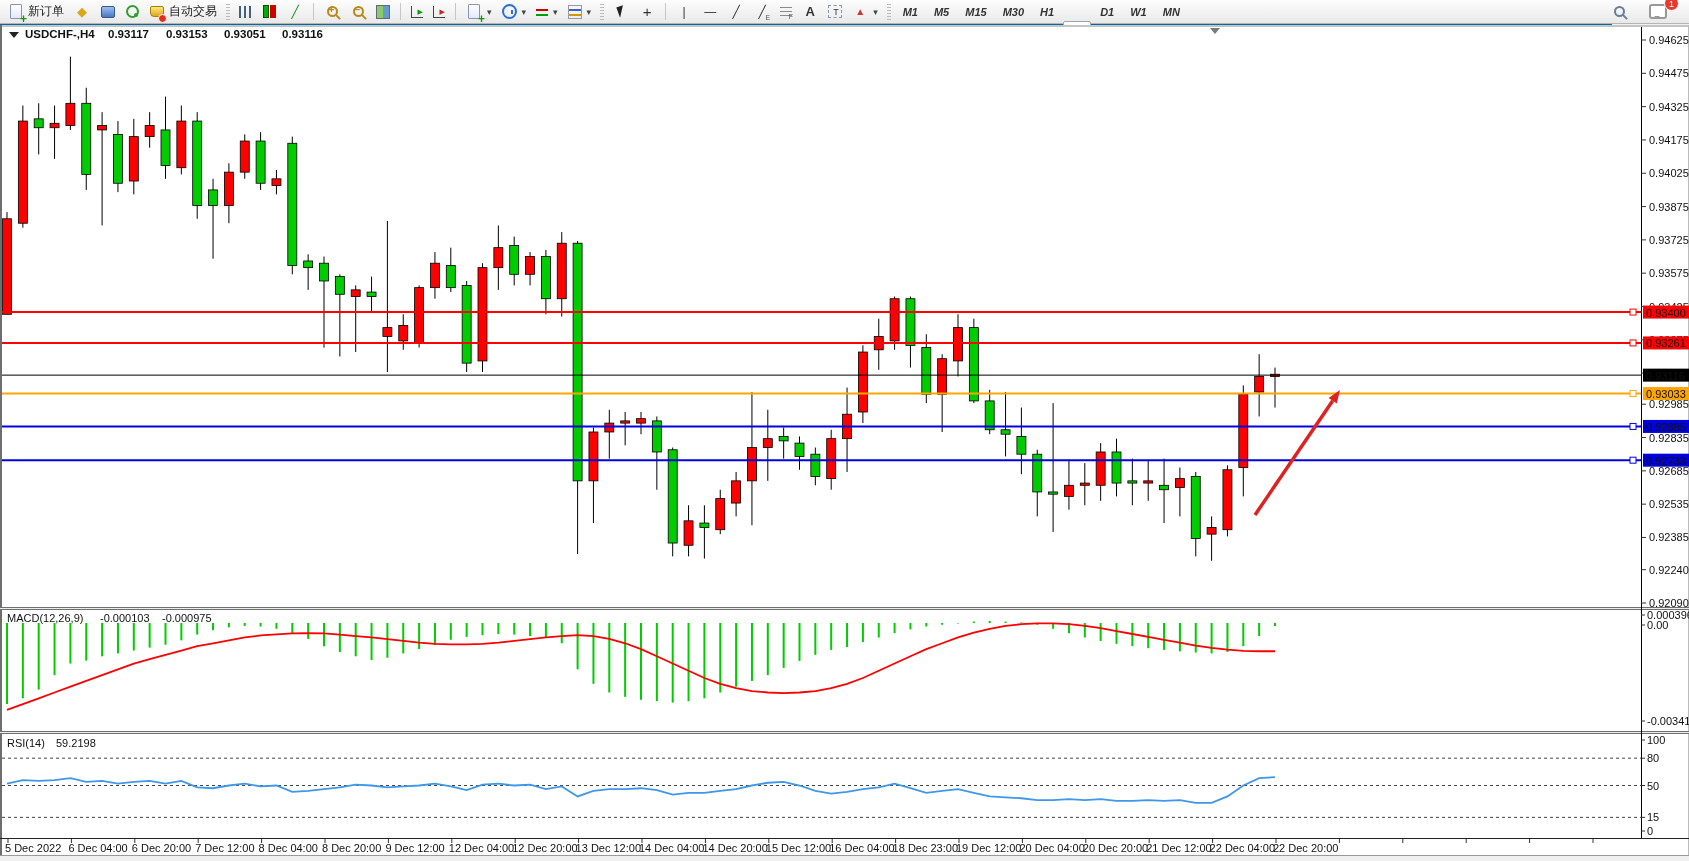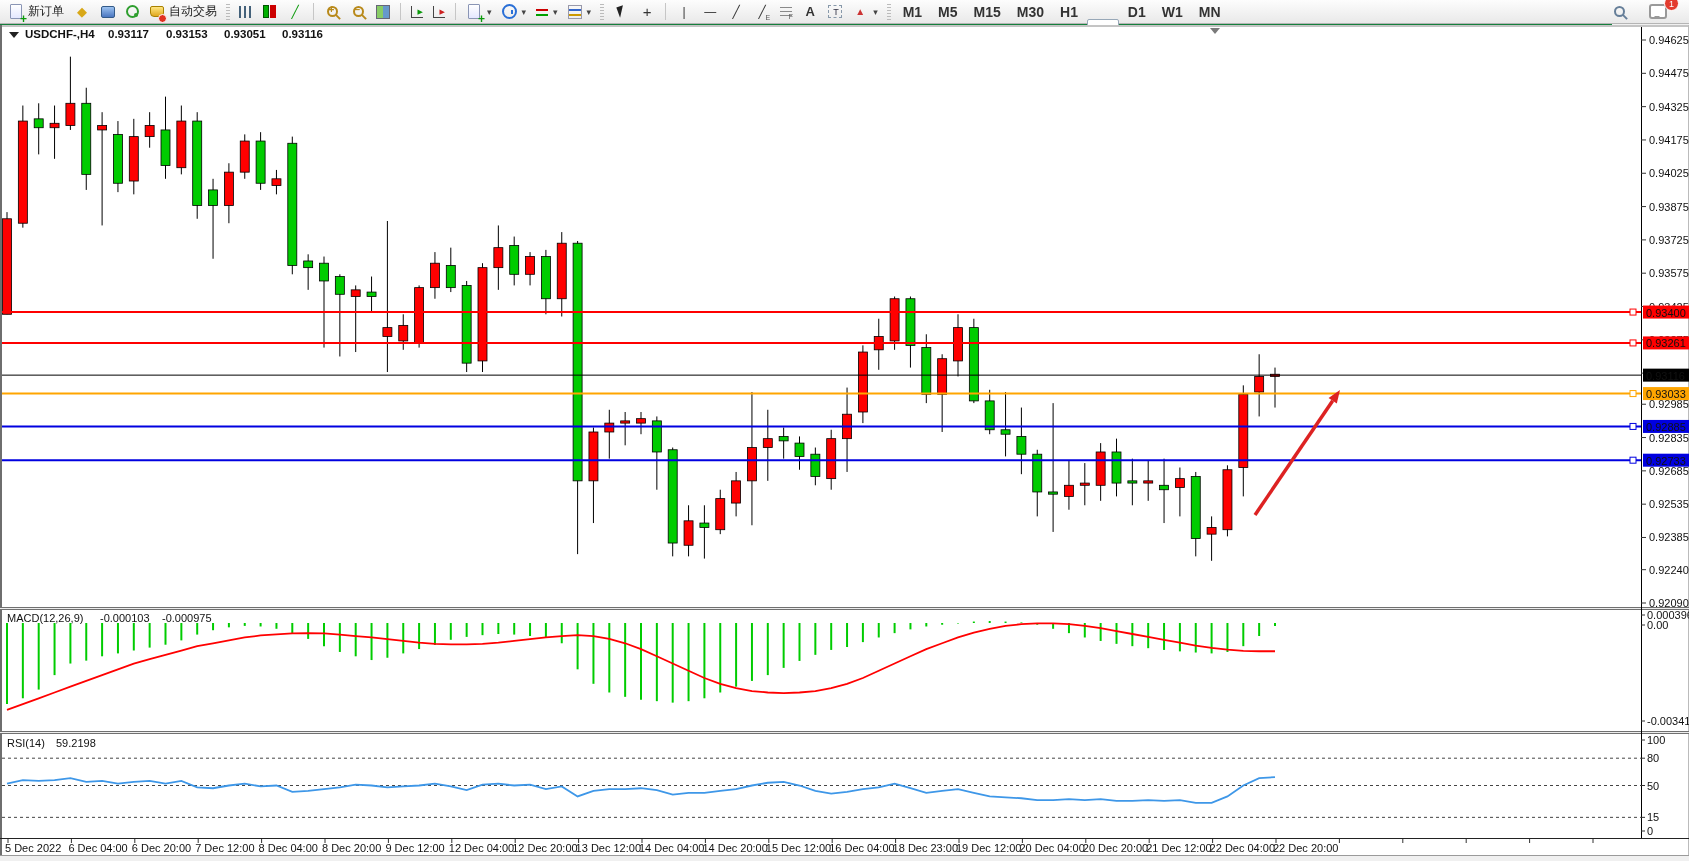--- a/index.html
+++ b/index.html
@@ -1,17 +1,17 @@
 <!DOCTYPE html>
 <html><head>
 <meta charset="utf-8">
 <style>
   html,body{margin:0;padding:0;background:#f0f0f0;width:1689px;height:861px;overflow:hidden;
     font-family:"Liberation Sans","DejaVu Sans",sans-serif;}
-  #root{position:relative;width:1612px;height:861px;background:#15803d;}
+  #root{position:relative;width:1612px;height:861px;background:#0369a1;}
   
   #toolbar{position:absolute;top:0;left:0;width:1689px;height:24px;
     background:linear-gradient(#fdfdfd,#e9e9e9);border-bottom:1px solid #b5b5b5;
     display:flex;align-items:center;padding:0 4px;box-sizing:border-box;gap:2px;}
   .tbtn{display:flex;align-items:center;gap:4px;padding:2px 4px;border-radius:2px;cursor:default;}
   .tbtn span.lbl{font-size:12px;color:#222;}
   .sep{width:1px;height:17px;background:#c6c6c6;margin:0 4px;}
   .grip{width:4px;height:16px;margin:0 3px;
     background:repeating-linear-gradient(#bbb 0 1px,transparent 1px 3px);}
   .ic{width:16px;height:16px;display:inline-flex;align-items:center;justify-content:center;
@@ -48,21 +48,21 @@
   .i-hl::before{content:"—";color:#333;}
   .i-tl::before{content:"╱";color:#333;}
   .i-ch::before{content:"╱";color:#333;}
   .i-ch::after{content:"E";position:absolute;right:0;bottom:-1px;font-size:7px;color:#555;}
   .i-fib{width:12px;height:10px;background:repeating-linear-gradient(#8a8a8a 0 1px,transparent 1px 4px);}
   .i-fib::after{content:"F";position:absolute;right:-1px;bottom:-3px;font-size:7px;color:#555;}
   .i-A::before{content:"A";font-weight:bold;color:#333;font-size:13px;}
   .i-T{width:12px;height:11px;border:1px dashed #8899aa;}
   .i-T::before{content:"T";position:absolute;left:4px;top:2px;font-size:9px;color:#334;}
   .i-arr::before{content:"▲";color:#cc3333;font-size:10px;}
-  .tf{padding:2px 6px;font-size:14px;font-weight:bold;color:#333;border:1px solid transparent;border-radius:2px;}
+  .tf{padding:2px 6px;font-size:11px;font-weight:bold;color:#333;border:1px solid transparent;border-radius:2px;font-style:italic;}
   .tf.active{background:#fff;border:1px solid #98a8b8;margin-top:36px;}
   #tb-right{margin-left:auto;display:flex;align-items:center;gap:14px;padding-right:14px;}
   .i-chat{width:14px;height:11px;border:2px solid #999;border-radius:3px;background:#fff;}
   .i-chat::after{content:"";position:absolute;left:3px;bottom:-5px;border:3px solid transparent;border-top-color:#999;}
   .badge{position:absolute;top:-6px;right:-8px;background:#e33b2e;color:#fff;border-radius:50%;
     width:13px;height:13px;font-size:9px;display:flex;align-items:center;justify-content:center;border:1px solid #fff;}
   
   #chart-svg{position:absolute;top:25px;left:0;}
   svg text{font-family:"Liberation Sans","DejaVu Sans",sans-serif;font-size:11px;fill:#111;}
   text.ttl{font-weight:bold;font-size:11.5px;}

